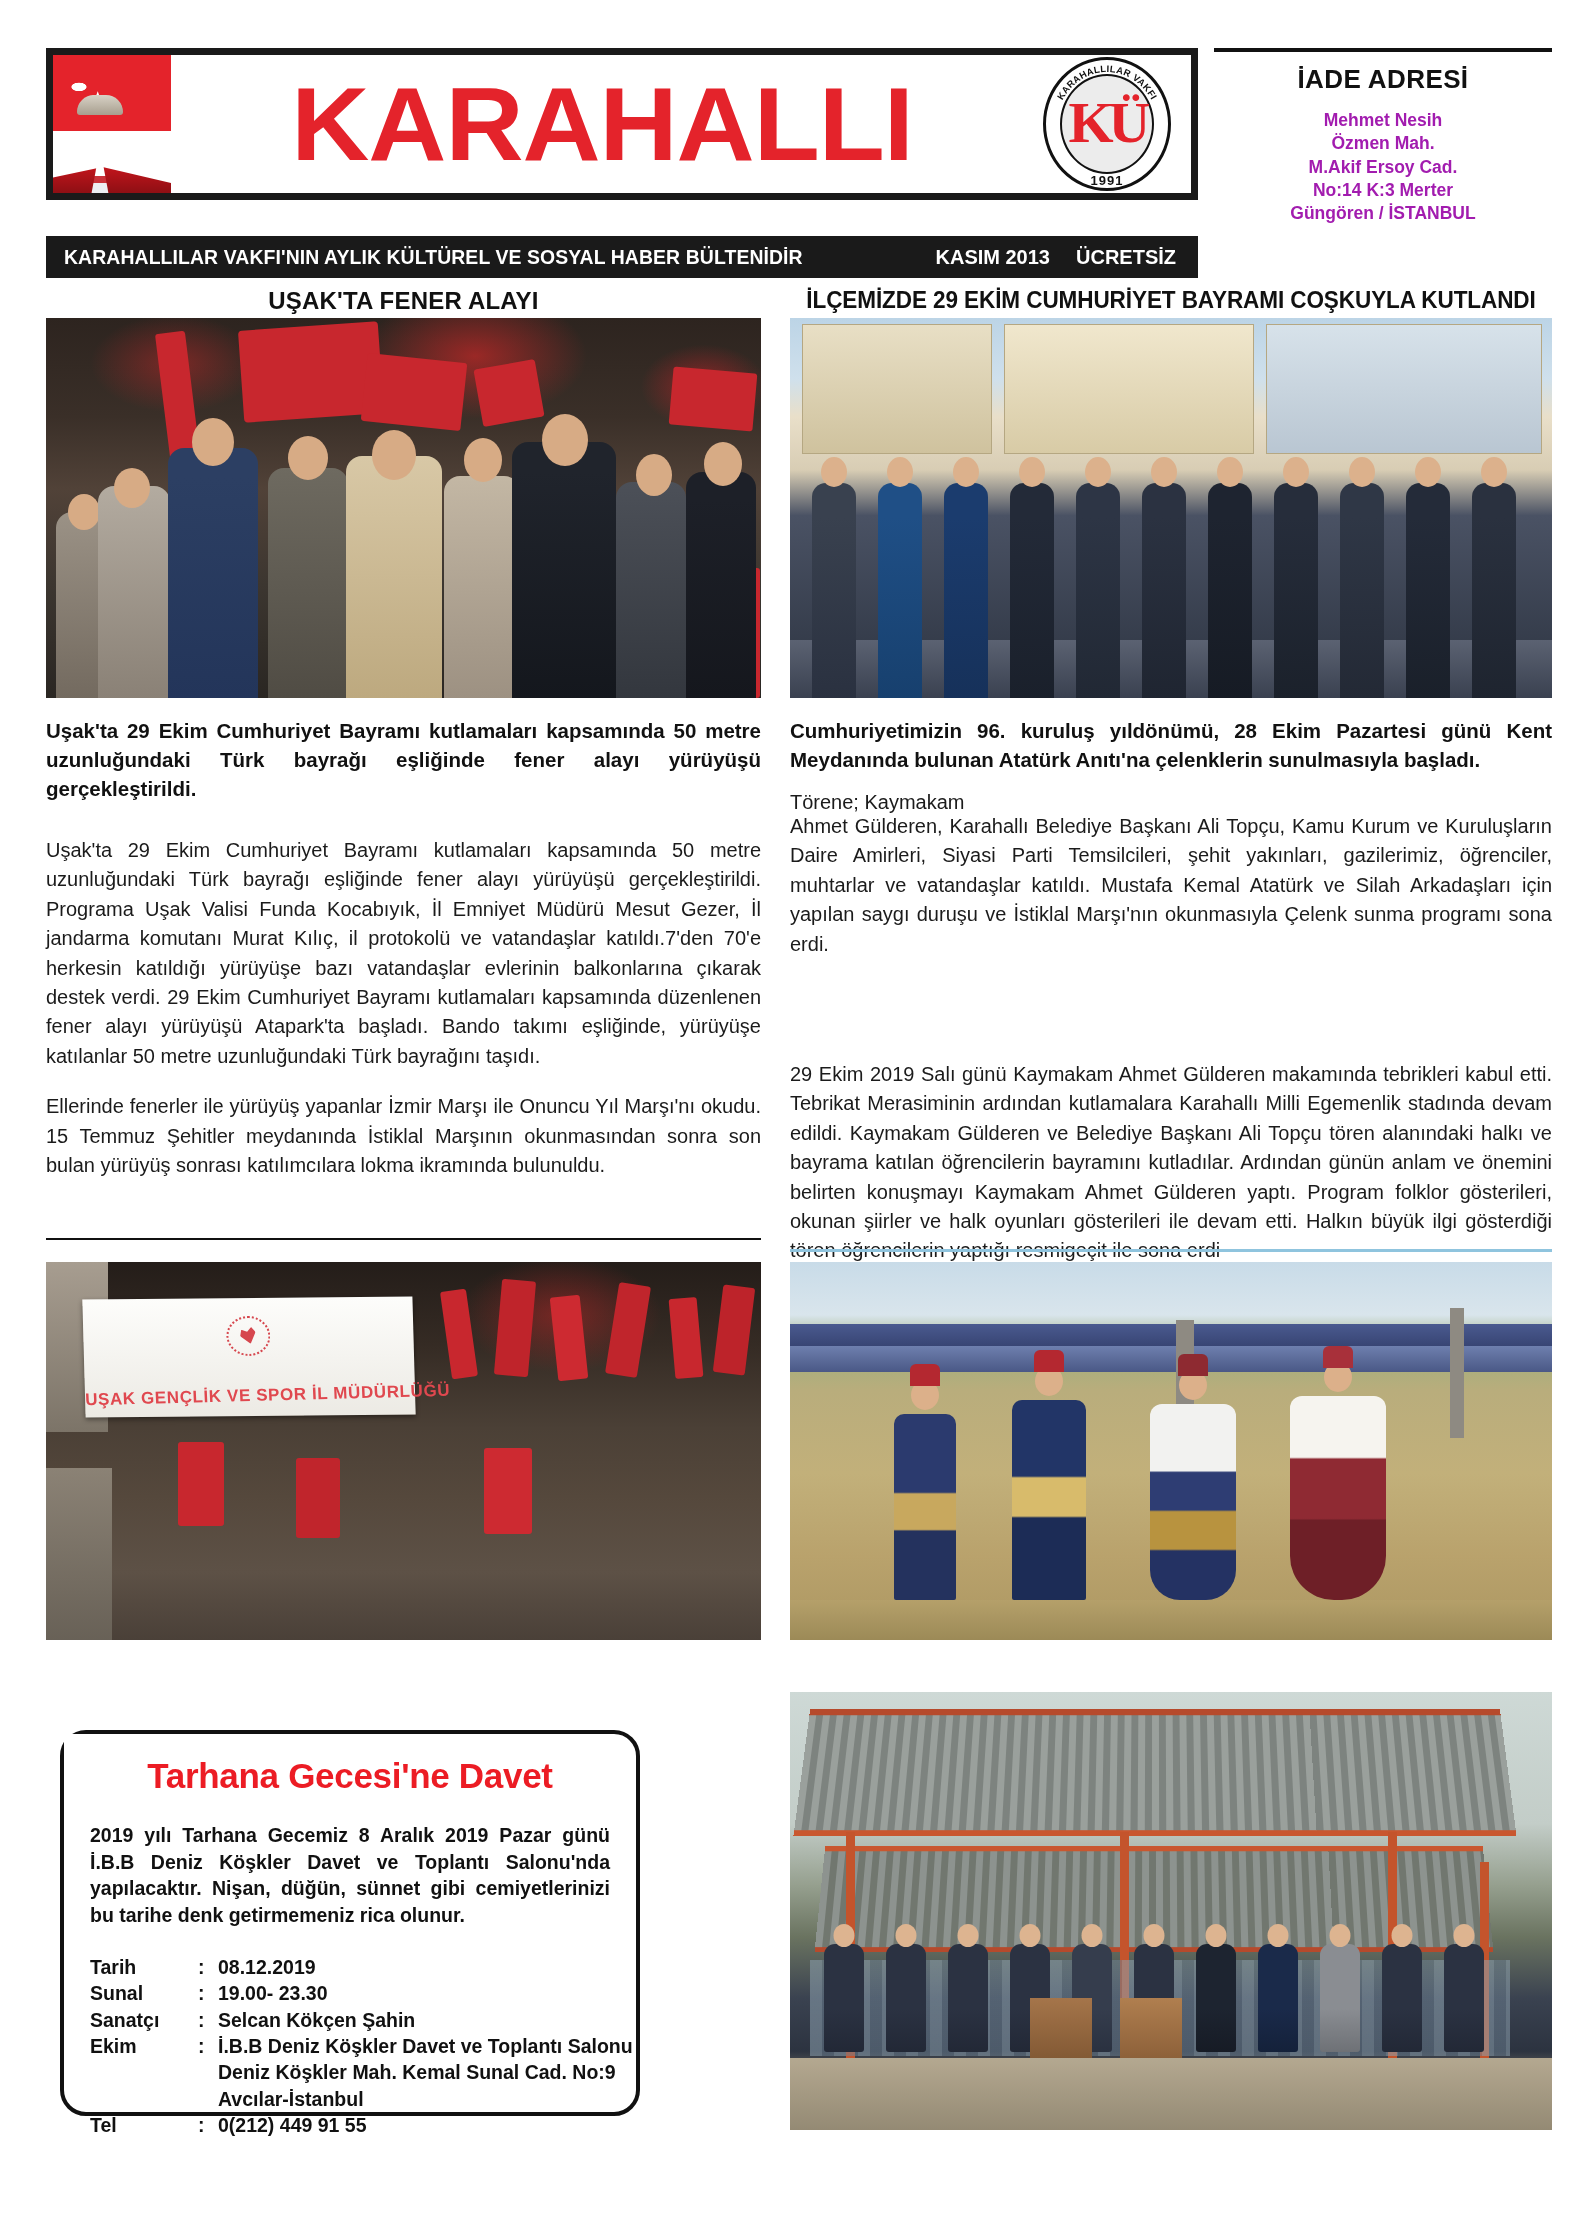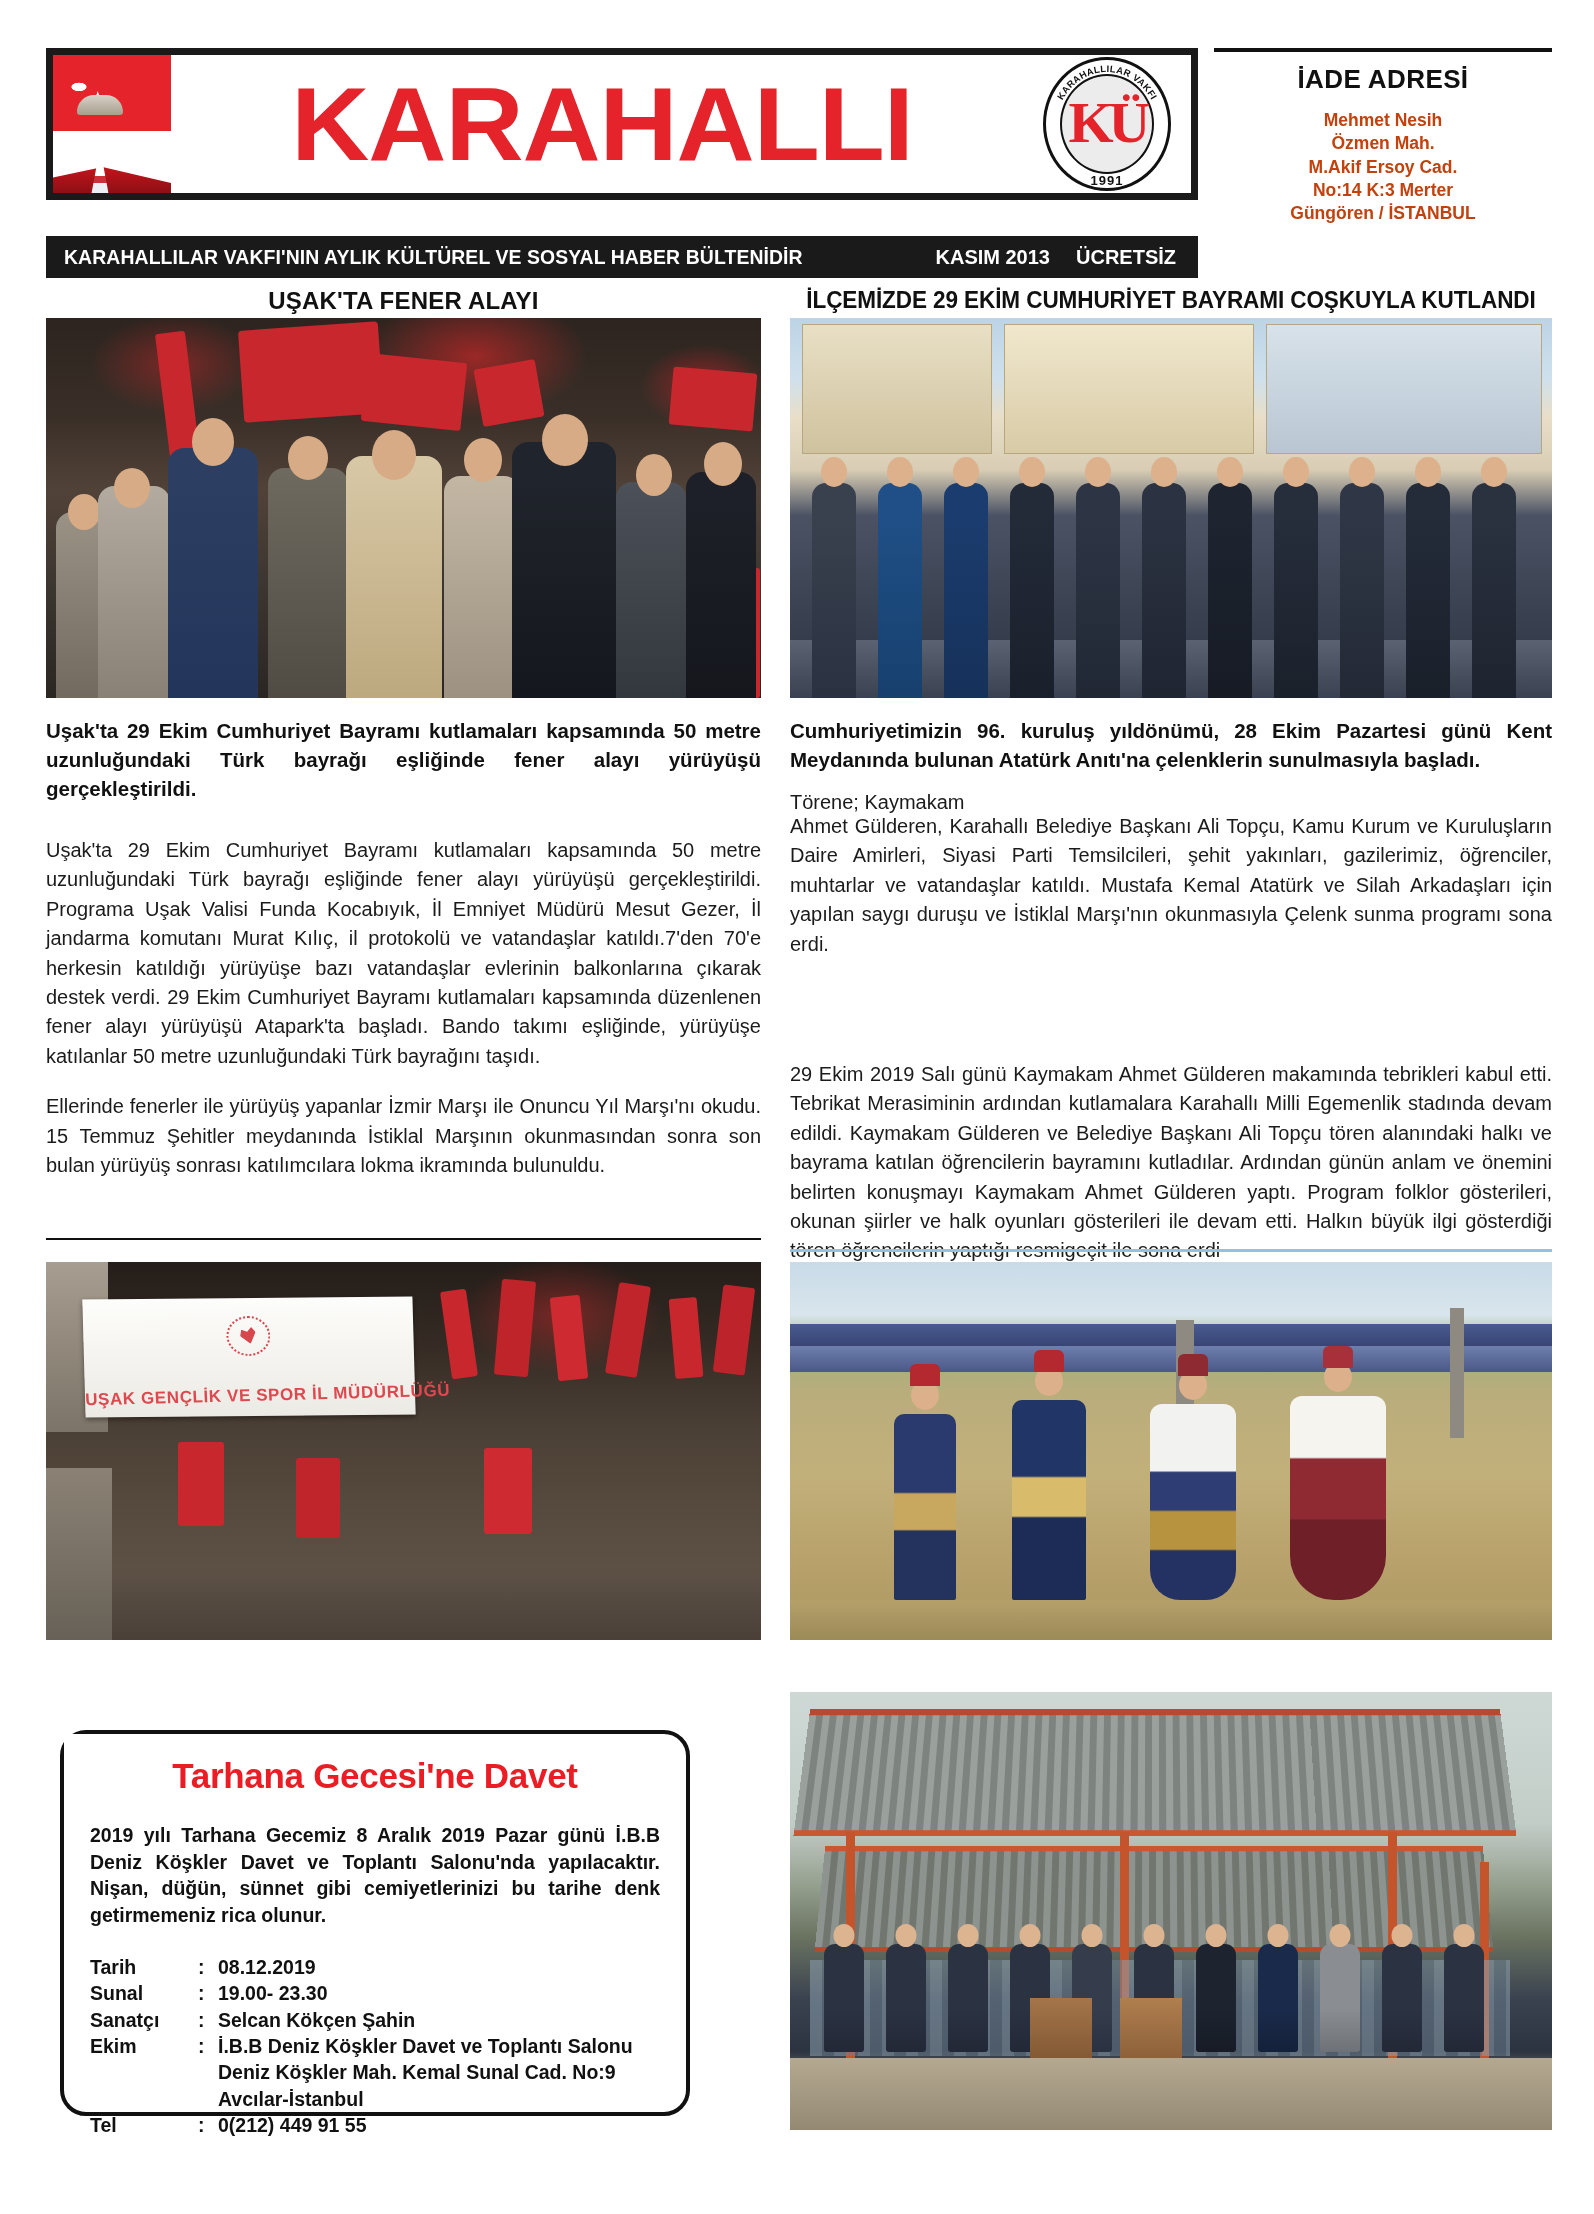--- a/index.html
+++ b/index.html
@@ -139,21 +139,21 @@
     text-align: center;
   }
   .return-addr .rule {
     width: 100%; height: 4px; background: #111; margin-bottom: 12px;
   }
   .return-addr-title {
     font-size: 26px; font-weight: 700; color: #111; letter-spacing: .4px;
     margin-bottom: 14px;
   }
   .return-addr-line {
-    font-size: 17.5px; font-weight: 700; color: #c2410c; line-height: 1.33;
+    font-size: 17.5px; font-weight: 700; color: #a21caf; line-height: 1.33;
   }
 
   
   .tagline {
     position: absolute;
     left: 46px; top: 236px;
     width: 1152px; height: 42px;
     background: #1a1a1a;
     color: #fff;
     display: flex;
@@ -360,21 +360,21 @@
   .hairline {
     position: absolute; background: #111; height: 2px;
   }
   #rule-left  { left: 46px;  top: 1238px; width: 715px; }
   #rule-right { left: 790px; top: 1249px; width: 762px; background:#8fc4de; height:3px; }
 
   
   .invite {
     position: absolute;
     left: 60px; top: 1730px;
-    width: 630px; height: 386px;
+    width: 580px; height: 386px;
     border: 4px solid #111;
     background: #fff;
     border-radius: 26px;
   }
   .invite::before, .invite::after {
     content:""; position:absolute;
     width: 30px; height: 30px;
     background:#fff;
   }
   .invite-title {

